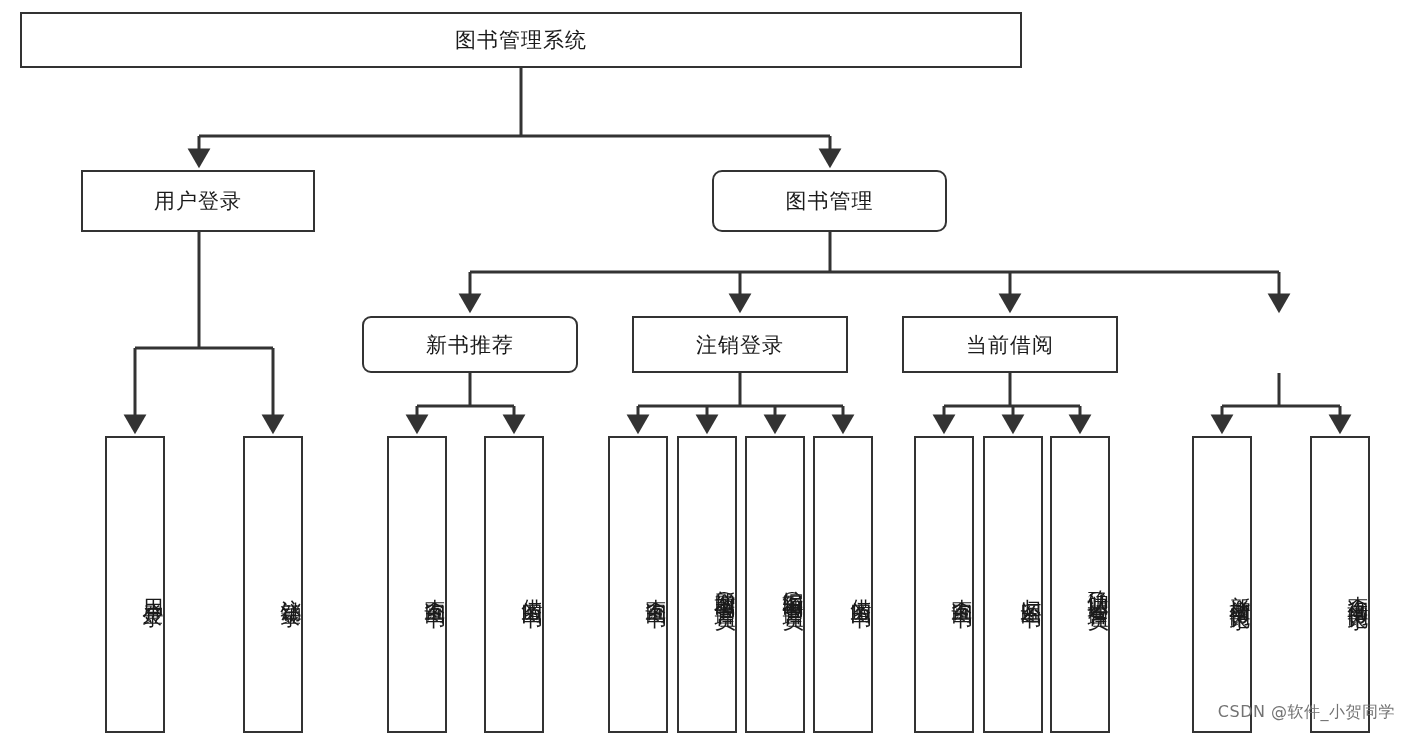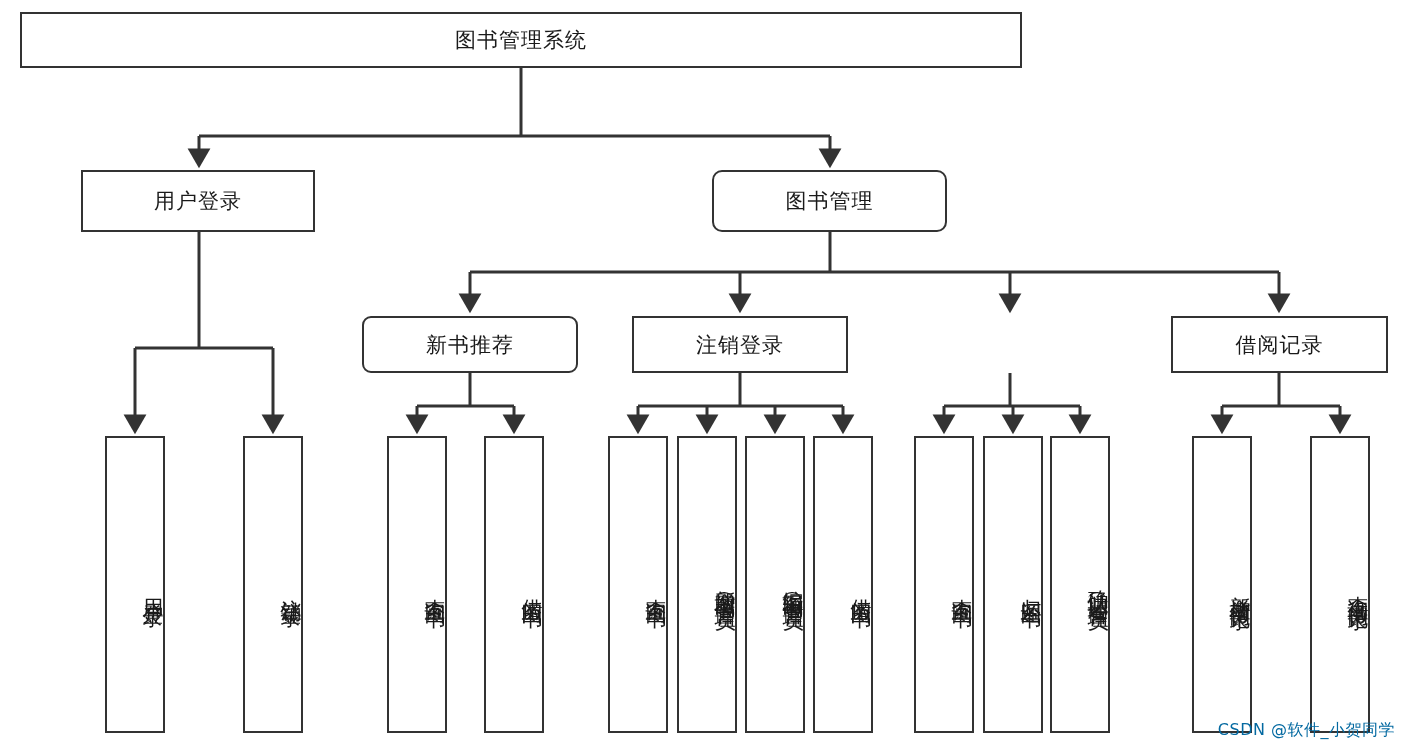--- a/index.html
+++ b/index.html
@@ -55,23 +55,23 @@
     align-items: flex-start;
     padding-top: 4px;
   }
   .node .lbl {
     display: block;
     white-space: nowrap;
   }
   #watermark {
     position: absolute;
     right: 10px;
-    bottom: 6px;
+    bottom: 24px;
     font-size: 16px;
-    color: #0369a1;
+    color: #737373;
     letter-spacing: 0.5px;
     z-index: 3;
     white-space: nowrap;
   }
 </style>
 </head>
 <body>
 
 <div id="canvas">
 
@@ -136,22 +136,22 @@
   <div class="node h" style="left:712px; top:170px; width:235px; height:62px;border-radius:10px;">
     <span class="lbl">图书管理</span>
   </div>
 
   <div class="node h" style="left:362px; top:316px; width:216px; height:57px;border-radius:9px;">
     <span class="lbl">新书推荐</span>
   </div>
   <div class="node h" style="left:632px; top:316px; width:216px; height:57px;">
     <span class="lbl">注销登录</span>
   </div>
-  <div class="node h" style="left:1171px; top:316px; width:217px; height:57px;">
-    <span class="lbl">借阅记录</span>
+  <div class="node h" style="left:902px; top:316px; width:216px; height:57px;">
+    <span class="lbl">当前借阅</span>
   </div>
 
   <div class="node v" style="left:105px; top:436px; width:60px; height:297px;">
     <span class="lbl">用户登录</span>
   </div>
   <div class="node v" style="left:243px; top:436px; width:60px; height:297px;">
     <span class="lbl">注销登录</span>
   </div>
 
   <div class="node v" style="left:387px; top:436px; width:60px; height:297px;">

